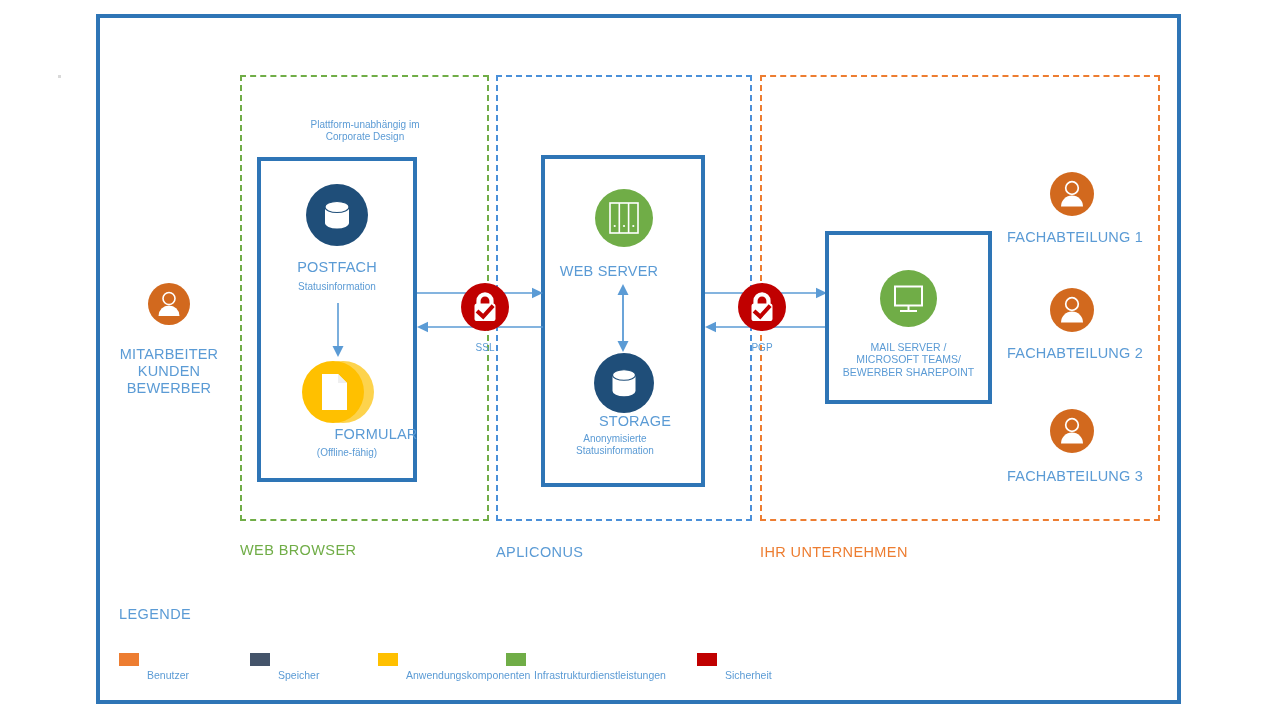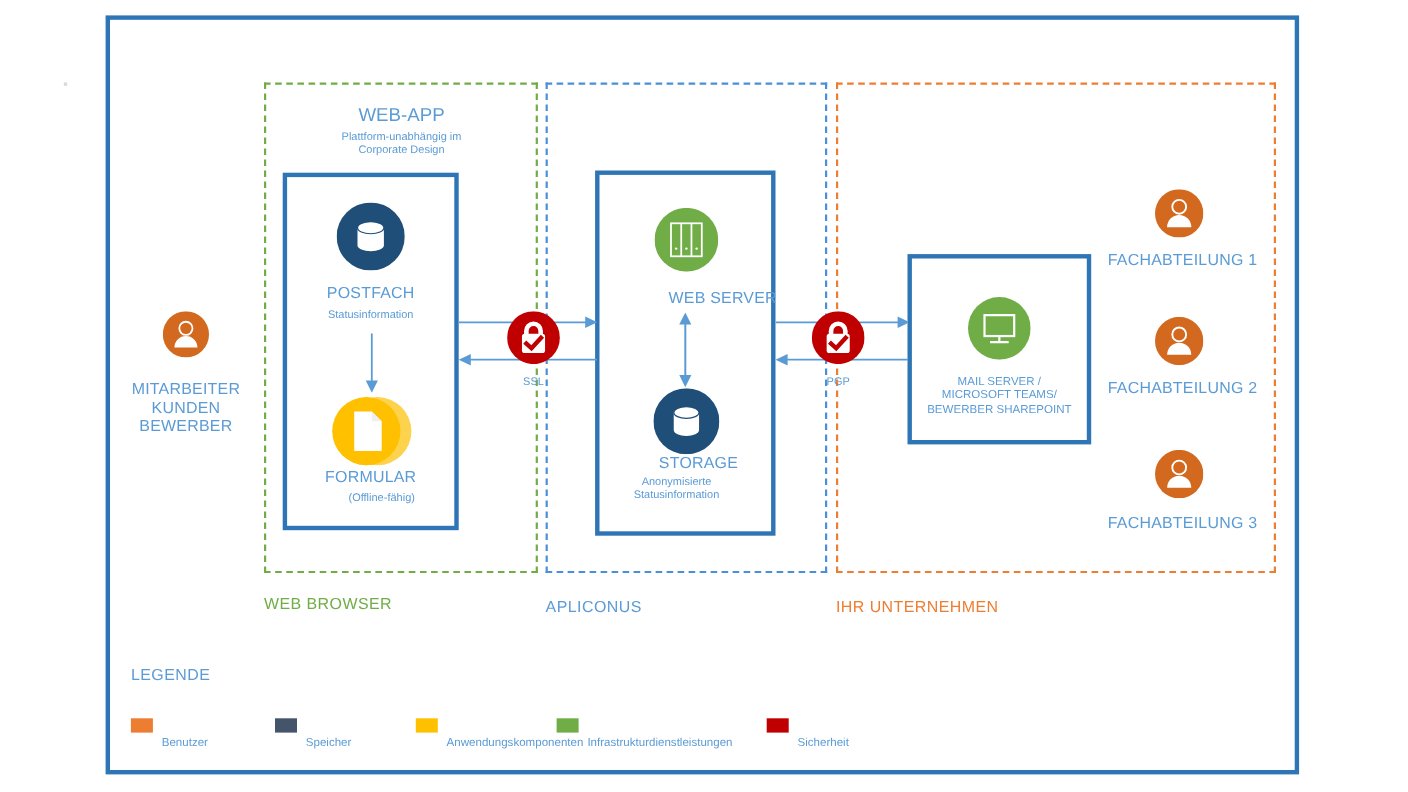--- a/index.html
+++ b/index.html
@@ -155,21 +155,20 @@
       <circle cx="21" cy="15.5" r="6" fill="none" stroke="#ffffff" stroke-width="1.6"></circle>
       <path d="M10.5 33 A10.5 10.5 0 0 1 31.5 33 Z" fill="#ffffff"></path>
     </svg>
   </div>
   <div class="heading-blue title-md label-wrap" style="left:98px; top:346px; width:142px;">
     <div>MITARBEITER</div>
     <div>KUNDEN</div>
     <div>BEWERBER</div>
   </div>
 
-  <div class="heading-blue title-lg" style="left:240px; top:95px; width:250px;">WEB-APP</div>
   <div class="heading-blue sub-xs" style="left:240px; top:119px; width:250px;">
     <div>Plattform-unabhängig im</div>
     <div>Corporate Design</div>
   </div>
 
   <div class="solid-box box-webapp"></div>
 
   <div style="position:absolute; left:306px; top:184px; width:62px; height:62px;">
     <svg width="62" height="62" viewBox="0 0 62 62">
       <circle cx="31" cy="31" r="31" fill="#1f4e79"></circle>
@@ -189,37 +188,37 @@
   </div>
 
   <div style="position:absolute; left:300px; top:360px; width:76px; height:64px;">
     <svg width="76" height="64" viewBox="0 0 76 64">
       <circle cx="43" cy="32" r="31" fill="#fdd34d"></circle>
       <circle cx="33" cy="32" r="31" fill="#ffc000"></circle>
       <path d="M22 14 h16 l9 9 v27 h-25 z" fill="#ffffff"></path>
       <path d="M38 14 v9 h9 z" fill="#efefef"></path>
     </svg>
   </div>
-  <div class="heading-blue title-md" style="left:257px; top:426px; width:160px;">FORMULAR</div>
+  <div class="heading-blue title-md" style="left:257px; top:426px; width:160px;padding-left:39px;">FORMULAR</div>
   <div class="heading-blue sub-xs" style="left:257px; top:447px; width:180px;">(Offline-fähig)</div>
 
   <div class="solid-box box-server"></div>
 
   <div style="position:absolute; left:595px; top:189px; width:58px; height:58px;">
     <svg width="58" height="58" viewBox="0 0 58 58">
       <circle cx="29" cy="29" r="29" fill="#70ad47"></circle>
       <rect x="15" y="14" width="28" height="30" fill="none" stroke="#ffffff" stroke-width="1.6"></rect>
       <line x1="24.3" y1="14" x2="24.3" y2="44" stroke="#ffffff" stroke-width="1.6"></line>
       <line x1="33.6" y1="14" x2="33.6" y2="44" stroke="#ffffff" stroke-width="1.6"></line>
       <circle cx="19.7" cy="37" r="1.1" fill="#ffffff"></circle>
       <circle cx="29" cy="37" r="1.1" fill="#ffffff"></circle>
       <circle cx="38.3" cy="37" r="1.1" fill="#ffffff"></circle>
     </svg>
   </div>
-  <div class="heading-blue title-md" style="left:541px; top:263px; width:136px;padding-left:48px;">WEB SERVER</div>
+  <div class="heading-blue title-md" style="left:541px; top:263px; width:136px;">WEB SERVER</div>
 
   <div class="conn" style="left:613px; top:284px;">
     <svg width="20" height="68" viewBox="0 0 20 68">
       <line x1="10" y1="7" x2="10" y2="61" stroke="#5b9bd5" stroke-width="1.8"></line>
       <polygon points="10,0 4.5,11 15.5,11" fill="#5b9bd5"></polygon>
       <polygon points="10,68 4.5,57 15.5,57" fill="#5b9bd5"></polygon>
     </svg>
   </div>
 
   <div style="position:absolute; left:594px; top:353px; width:60px; height:60px;">

